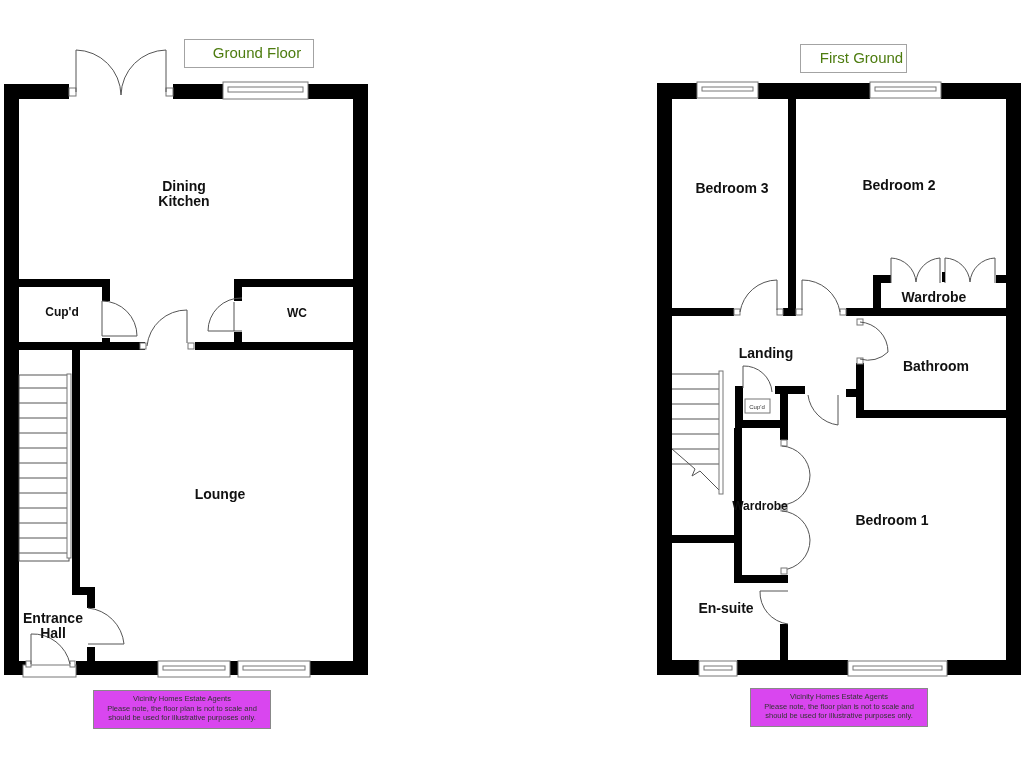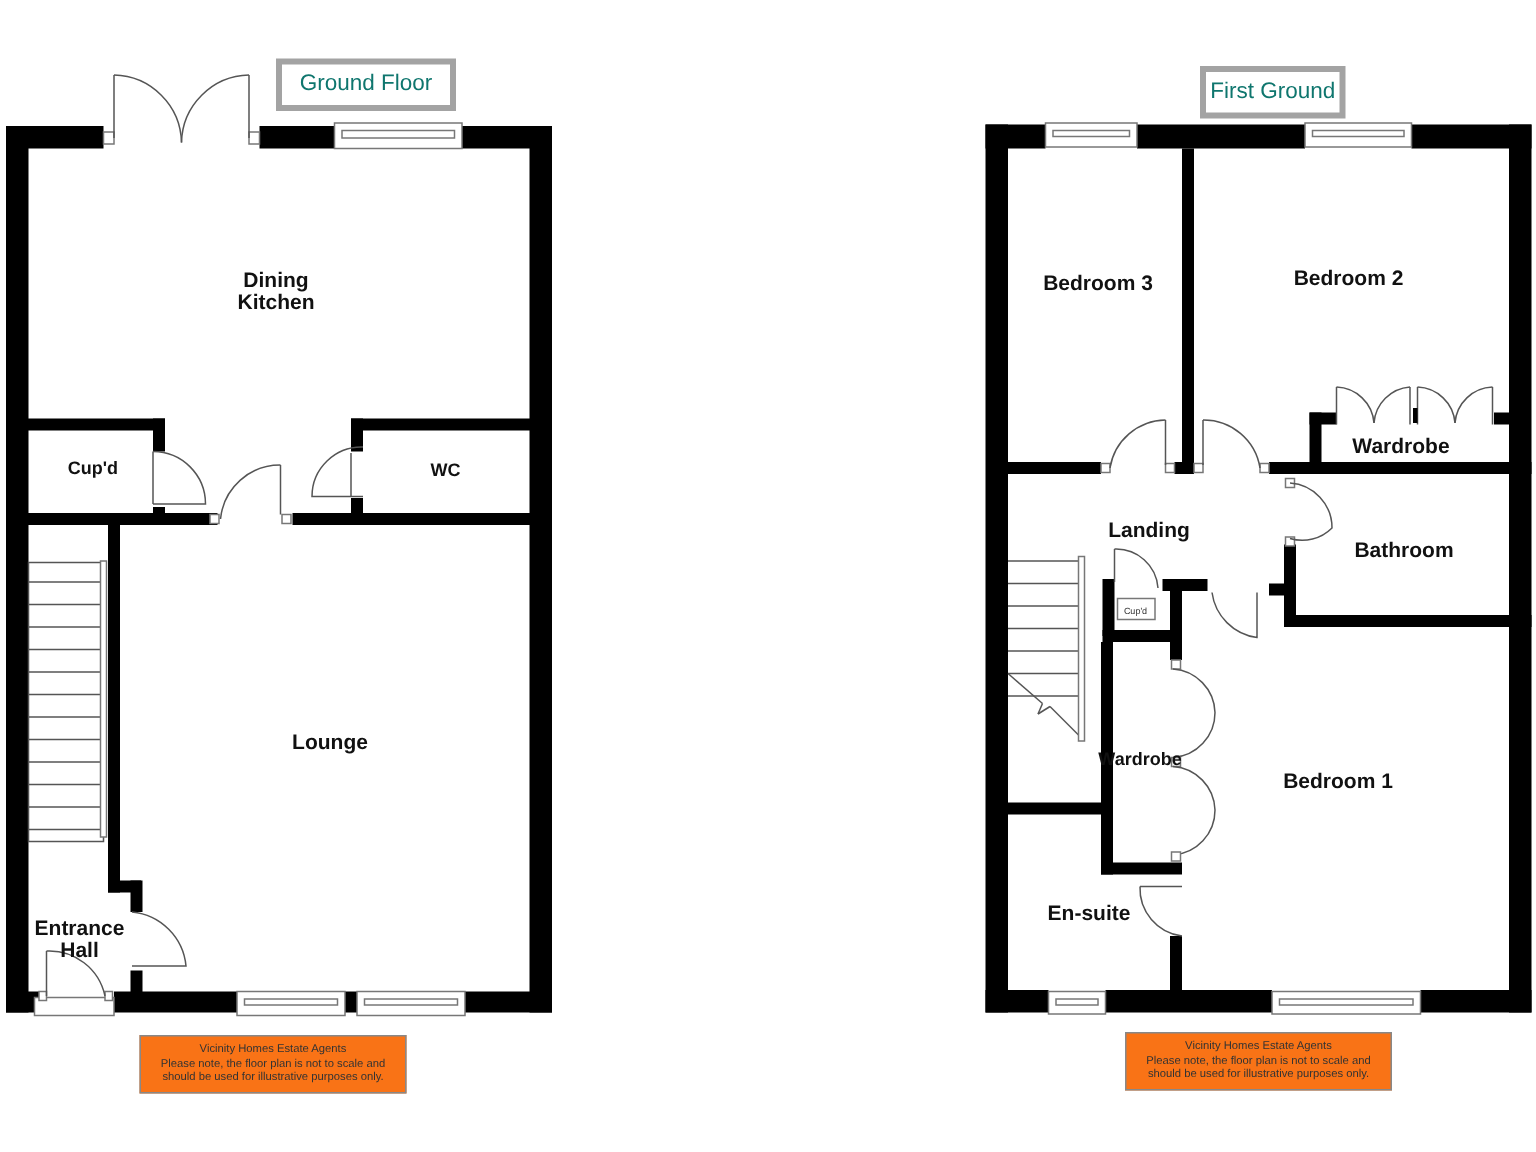--- a/index.html
+++ b/index.html
@@ -4,22 +4,22 @@
 <style>
   html, body { margin:0; padding:0; background:#ffffff; }
   body { width:1024px; height:768px; position:relative; overflow:hidden; font-family:"Liberation Sans", sans-serif; }
   svg { position:absolute; left:0; top:0; }
   .wall { fill:#000; }
   .thin { fill:none; stroke:#555; stroke-width:1; }
   .win { fill:#fff; stroke:#777; stroke-width:1; }
   .jamb { fill:#fff; stroke:#777; stroke-width:1; }
   .room-label { font-family:"Liberation Sans", sans-serif; font-weight:bold; font-size:14px; fill:#111; text-anchor:middle; }
   .room-label-sm { font-family:"Liberation Sans", sans-serif; font-weight:bold; font-size:12px; fill:#111; text-anchor:middle; }
-  .title-box { position:absolute; border:4px solid #a3a3a3; background:#fff; font-family:"Liberation Sans", sans-serif; font-size:15px; color:#0f766e; text-align:center; line-height:26px; }
-  .note-box { position:absolute; border:1px solid #888; background:#f97316; font-family:"Liberation Sans", sans-serif; font-size:7.5px; color:#333; text-align:center; line-height:9.5px; padding-top:3px; }
+  .title-box { position:absolute; border:1px solid #a3a3a3; background:#fff; font-family:"Liberation Sans", sans-serif; font-size:15px; color:#4d7c0f; text-align:center; line-height:26px;padding-left:16px; }
+  .note-box { position:absolute; border:1px solid #888; background:#d946ef; font-family:"Liberation Sans", sans-serif; font-size:7.5px; color:#333; text-align:center; line-height:9.5px; padding-top:3px; }
   .note-box span { display:block; }
 </style>
 </head>
 <body>
 
 <div class="title-box" style="left:184px;top:39px;width:112px;height:27px;">Ground Floor</div>
 <div class="title-box" style="left:800px;top:44px;width:89px;height:27px;">First Ground</div>
 
 <svg width="1024" height="768" viewBox="0 0 1024 768">
 

